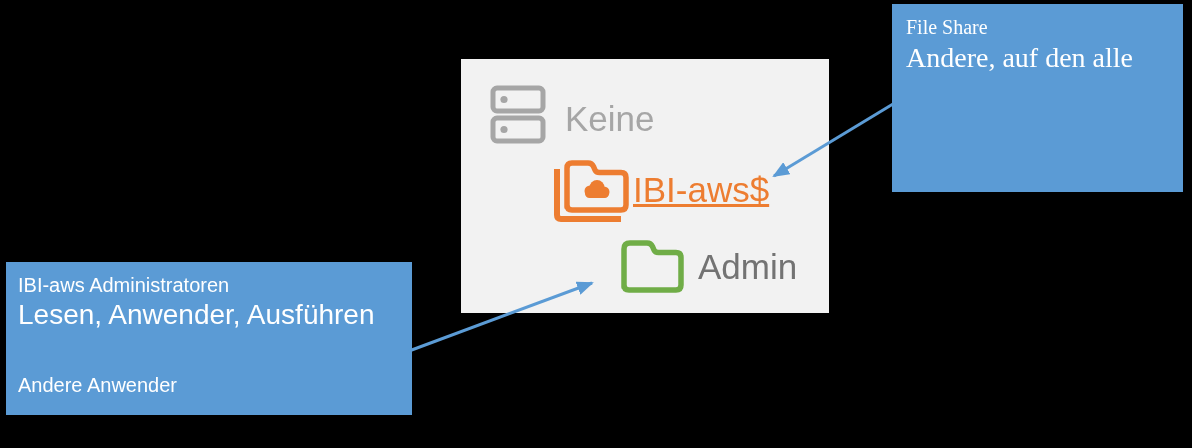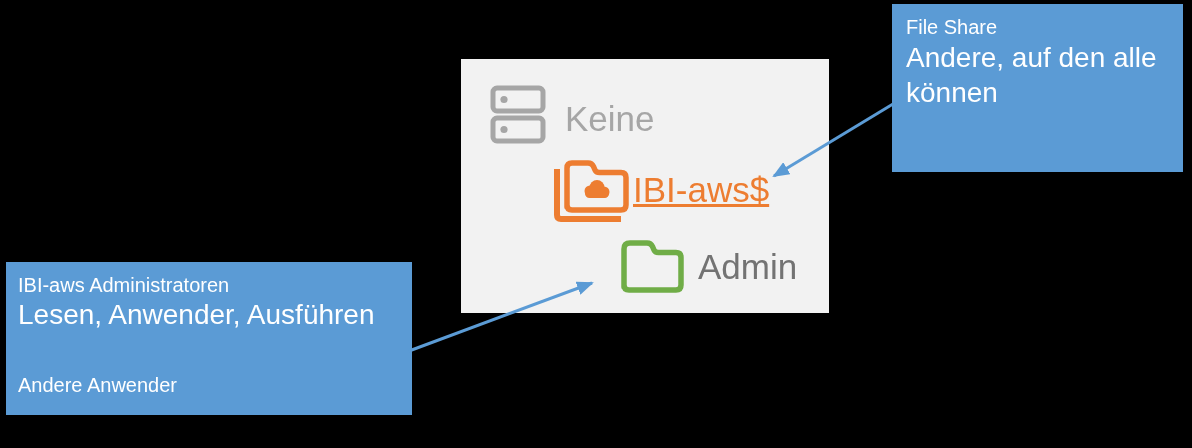--- a/index.html
+++ b/index.html
@@ -28,22 +28,23 @@
   .label-admin  { left: 698px; top: 249px; color: #737373; }
 
   .callout {
     position: absolute;
     background: #5B9BD5;
     color: #FFFFFF;
     box-sizing: border-box;
   }
   .callout-file-share {
     left: 892px; top: 4px;
-    width: 291px; height: 168px;
+    width: 291px; height: 188px;
     padding: 10px 14px;
+    font-family: Liberation Serif, serif;
   }
   .callout-permissions {
     left: 6px; top: 262px;
     width: 406px; height: 153px;
     padding: 10px 12px;
   }
   .small-line { font-size: 20px; line-height: 26px; white-space: nowrap; }
   .big-line   { font-size: 28px; line-height: 35px; white-space: nowrap; }
   .callout-permissions .big-line { line-height: 34px; }
   .spacer-line { height: 40px; }
@@ -83,21 +84,20 @@
   </svg>
 </div>
 
 <div class="diagram-label label-server">Keine</div>
 <div class="diagram-label label-share">IBI-aws$</div>
 <div class="diagram-label label-admin">Admin</div>
 
 <div class="callout callout-file-share">
   <div class="small-line">File Share</div>
   <div class="big-line">Andere, auf den alle</div>
-  <div class="big-line">können</div>
 </div>
 
 <div class="callout callout-permissions">
   <div class="small-line">IBI-aws Administratoren</div>
   <div class="big-line">Lesen, Anwender, Ausführen</div>
   <div class="spacer-line"></div>
   <div class="small-line">Andere Anwender</div>
 </div>
 
 <svg class="arrows" viewBox="0 0 1192 448">

